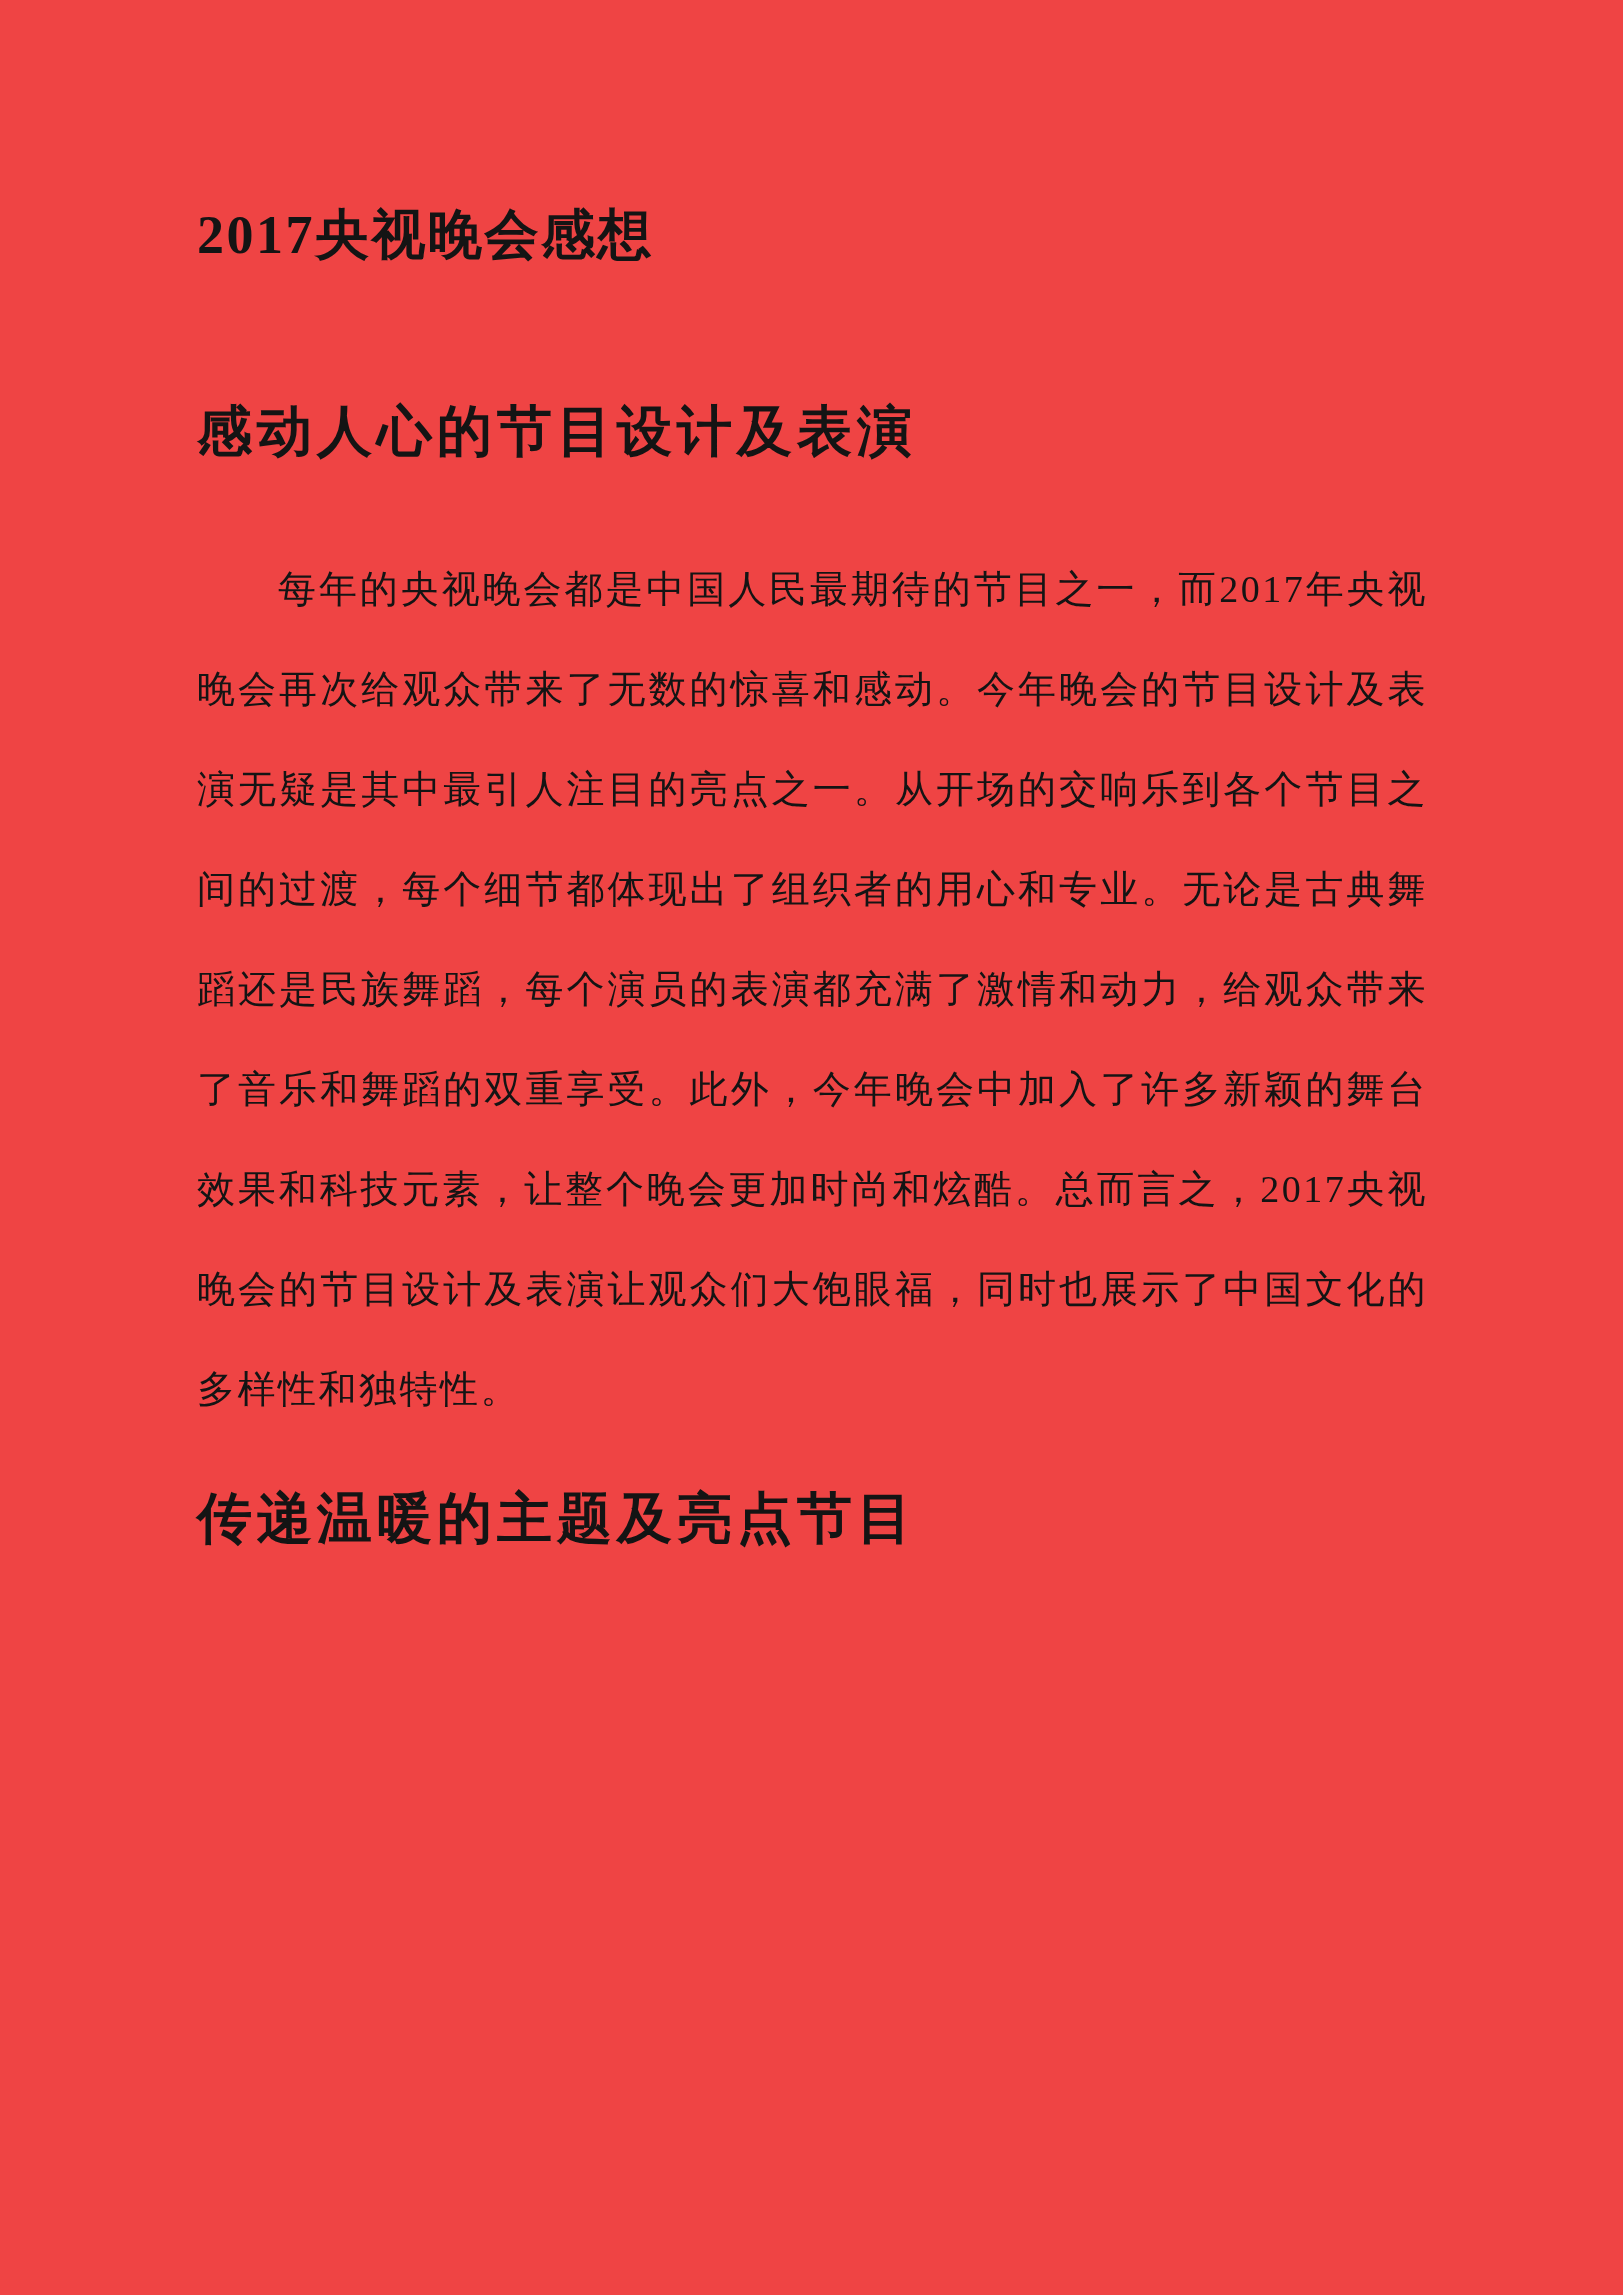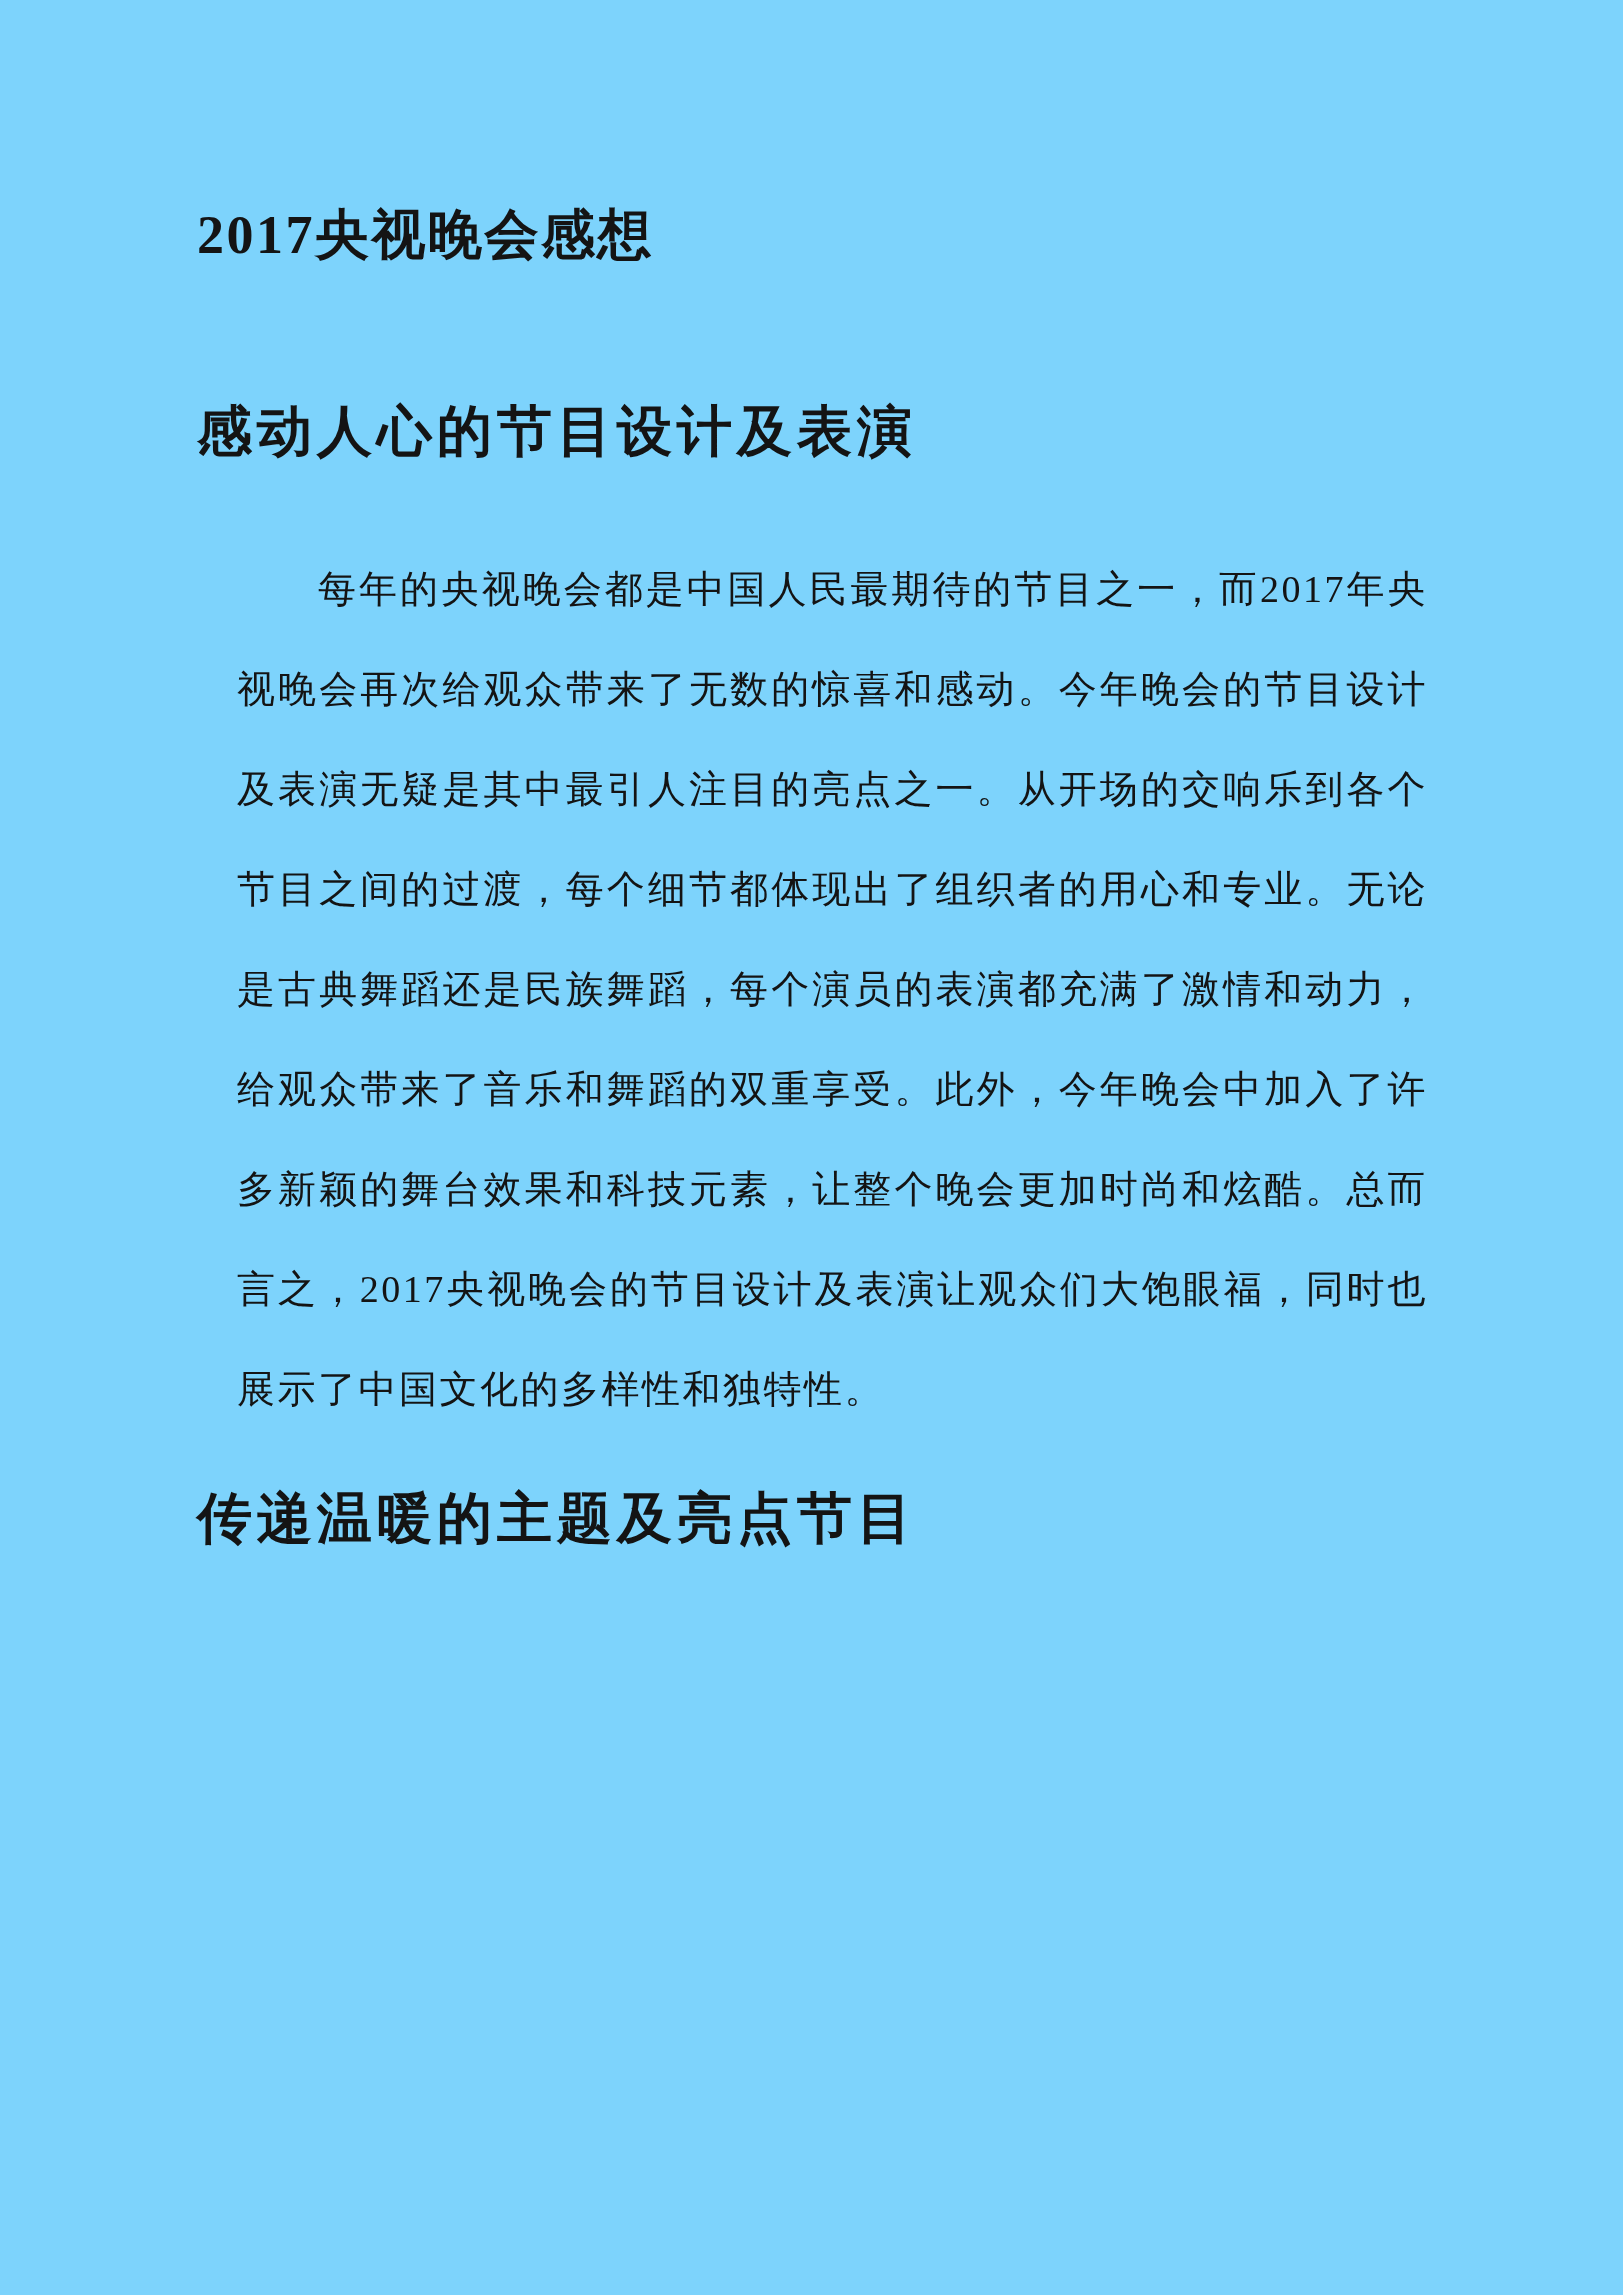--- a/index.html
+++ b/index.html
@@ -5,21 +5,21 @@
   html, body {
     margin: 0;
     padding: 0;
     background: #e9e9e9;
   }
   .page {
     position: relative;
     width: 1624px;
     height: 2295px;
     margin: 0 auto;
-    background: #7dd3fc;
+    background: #ef4444;
     box-sizing: border-box;
     padding: 206px 196px 0 197px;
     font-family: "Liberation Serif", "DejaVu Serif", serif;
     color: #141414;
     overflow: hidden;
   }
   .doc-title {
     margin: 0;
     font-size: 54px;
     line-height: 1.1;
@@ -38,21 +38,21 @@
   .body-paragraph {
     margin: 0;
     font-size: 38px;
     line-height: 100px;
     letter-spacing: 2.5px;
     text-align: justify;
     text-justify: inter-ideograph;
     text-indent: 81px;
     word-break: break-all;
   }
-  .paragraph-1 { margin-top: 77px; margin-left: 40px; }
+  .paragraph-1 { margin-top: 77px; }
   .paragraph-2 { margin-top: 77px; }
 </style>
 </head>
 <body>
 
 <div class="page">
   <h1 class="doc-title">2017央视晚会感想</h1>
 
   <h2 class="section-heading heading-1">感动人心的节目设计及表演</h2>
 

